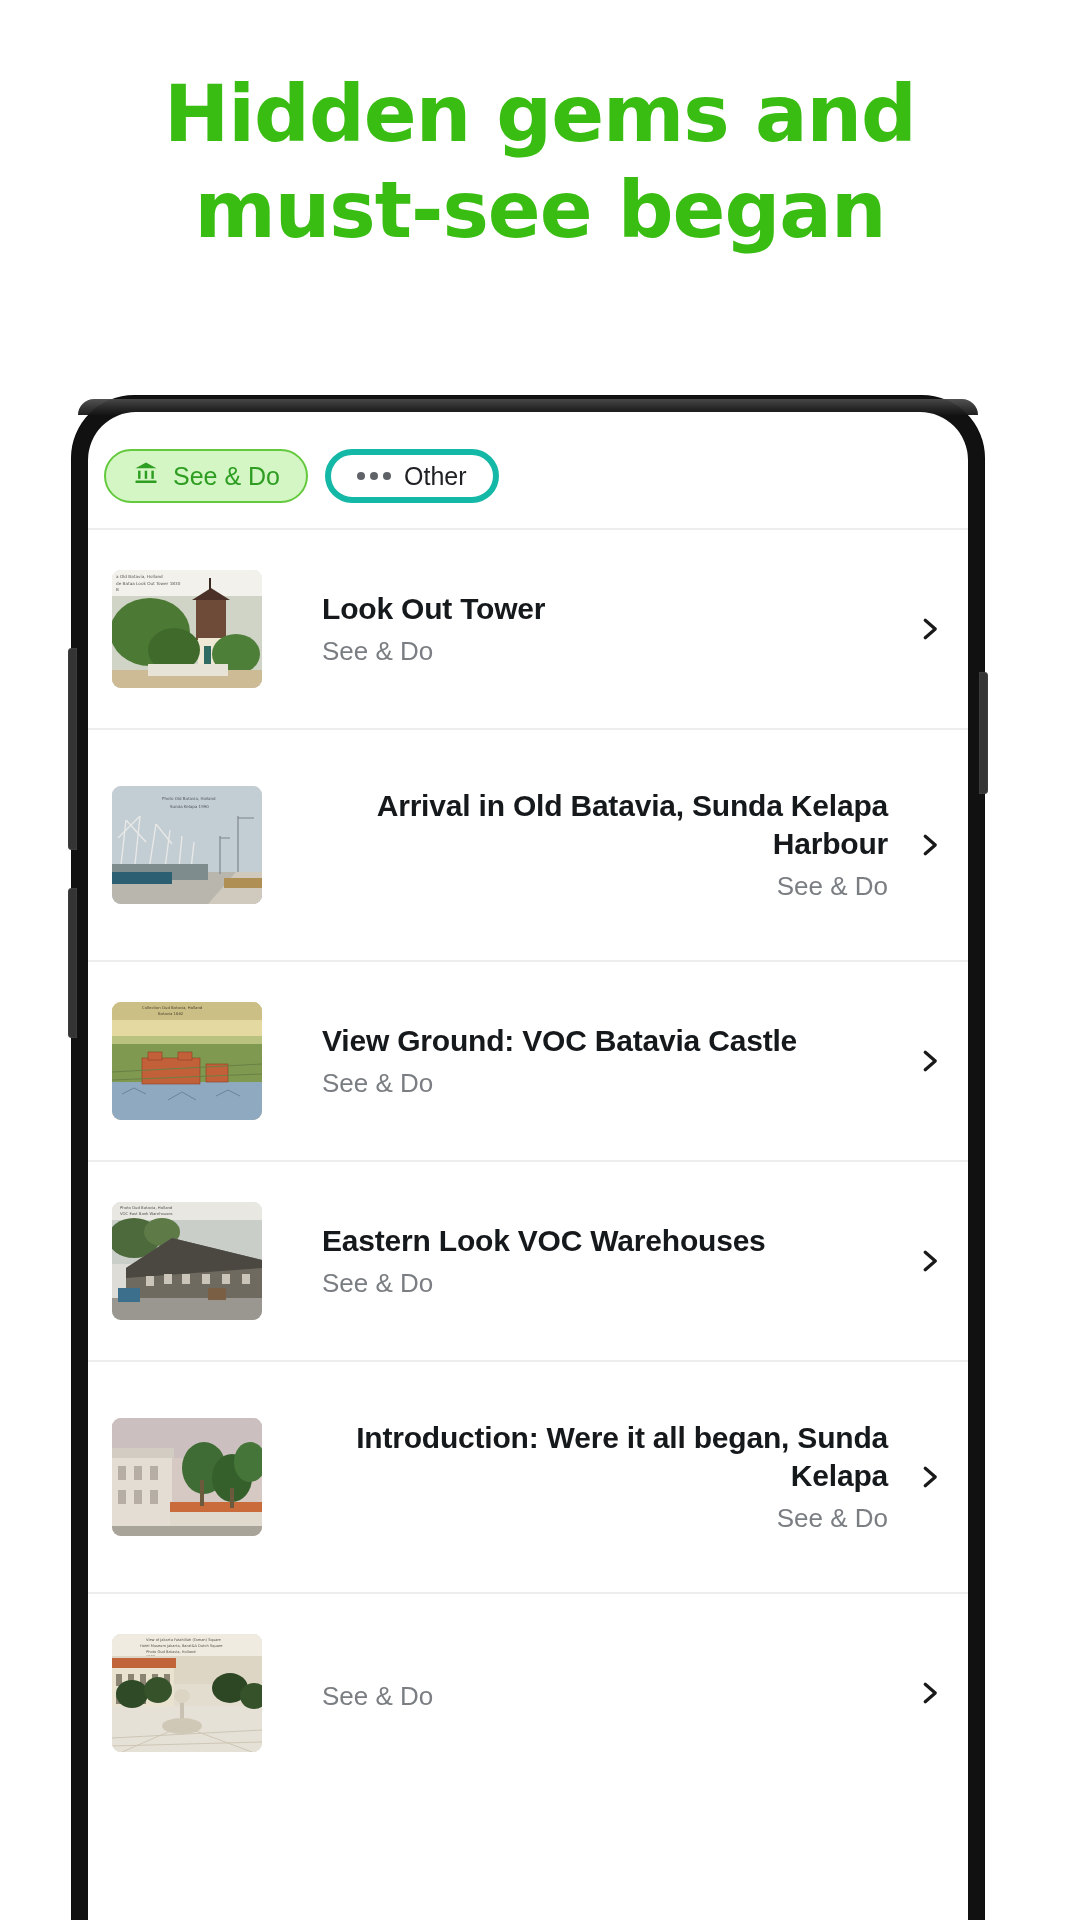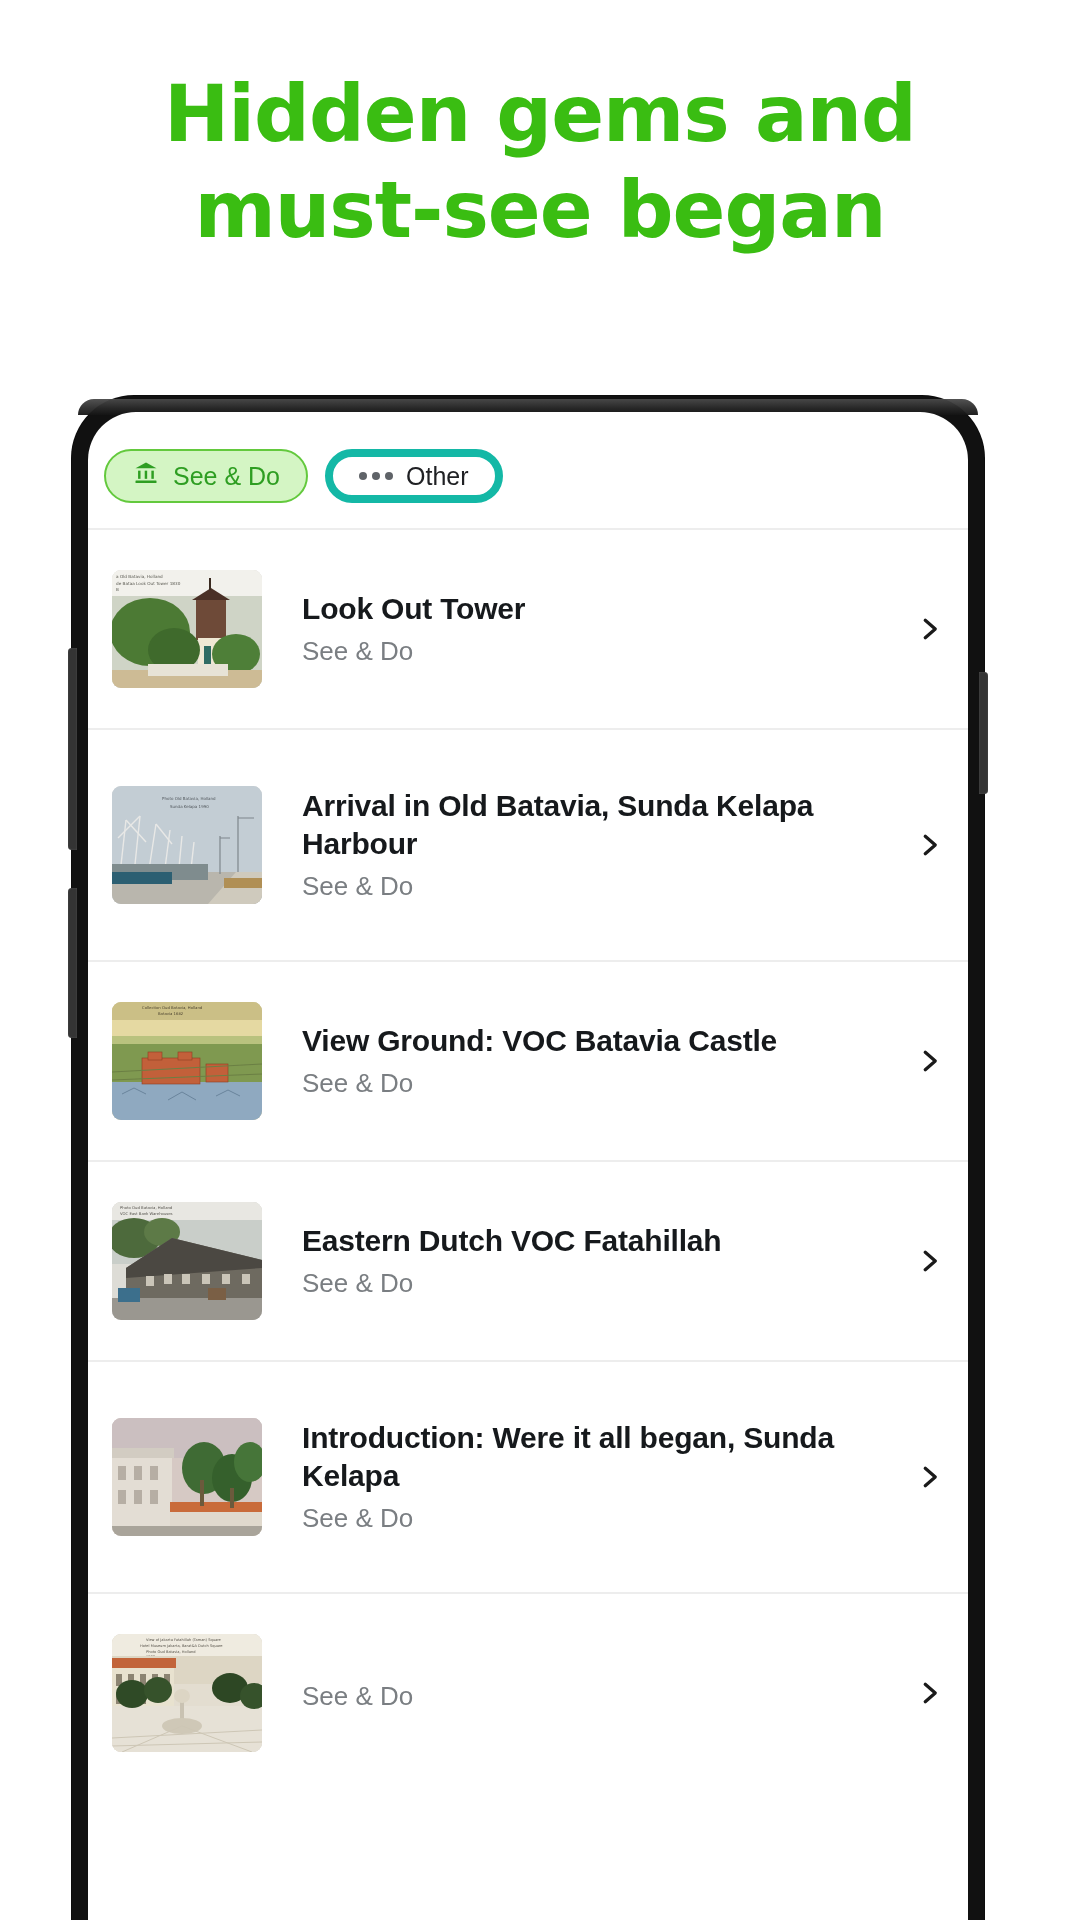--- a/index.html
+++ b/index.html
@@ -99,21 +99,21 @@
     white-space: nowrap;
   }
   .chip-active {
     background: #D4F5C4;
     border: 2px solid #63C93D;
     color: #2E9E22;
     font-weight: 400;
   }
   .chip-inactive {
     background: #ffffff;
-    border: 8px solid #14b8a6;
+    border: 6px solid #14b8a6;
     color: #202124;
   }
   .chip .icon-museum { display: block; }
   .dots { display: flex; gap: 5px; align-items: center; }
   .dots i {
     display: block;
     width: 8px; height: 8px;
     border-radius: 50%;
     background: #5F6368;
   }
@@ -127,38 +127,39 @@
   }
   .row {
     position: relative;
     display: flex;
     align-items: center;
     padding: 0 18px 0 24px;
     border-top: 2px solid #EDEDED;
     background: #ffffff;
   }
   .row.h-sm { height: 200px; }
-  .row.h-lg { height: 232px; }
+  .row.h-lg { height: 232px; text-align: right; }
 
   .thumb {
     flex: 0 0 auto;
     width: 150px;
     height: 118px;
     border-radius: 9px;
     overflow: hidden;
     position: relative;
     background: #d8d8d8;
   }
   .thumb svg { display: block; width: 100%; height: 100%; }
 
   .row-text {
     flex: 1 1 auto;
     min-width: 0;
     padding-left: 40px;
     padding-right: 20px;
+    margin-left: 20px;
   }
   .row-title {
     color: #16191C;
     font-size: 30px;
     font-weight: 700;
     line-height: 38px;
     letter-spacing: -0.2px;
   }
   .row-sub {
     color: #7A7E82;
@@ -361,21 +362,21 @@
                 <rect x="90" y="72" width="8" height="10"></rect>
                 <rect x="110" y="72" width="8" height="10"></rect>
                 <rect x="130" y="72" width="8" height="10"></rect>
               </g>
               <rect x="0" y="96" width="150" height="22" fill="#9a9790"></rect>
               <rect x="6" y="86" width="22" height="14" fill="#3c6f8c"></rect>
               <rect x="96" y="86" width="18" height="12" fill="#7a5f45"></rect>
             </svg>
           </div>
           <div class="row-text">
-            <div class="row-title">Eastern Dutch VOC Fatahillah</div>
+            <div class="row-title">Eastern Look VOC Warehouses</div>
             <div class="row-sub">See &amp; Do</div>
           </div>
           <div class="chev">
             <svg width="30" height="30" viewBox="0 0 24 24" fill="none" stroke="#1A1A1A" stroke-width="2.6" stroke-linecap="round" stroke-linejoin="round">
                 <polyline points="9 5 17 12 9 19"></polyline>
               </svg>
           </div>
         </div>
 
         <div class="row h-lg">

